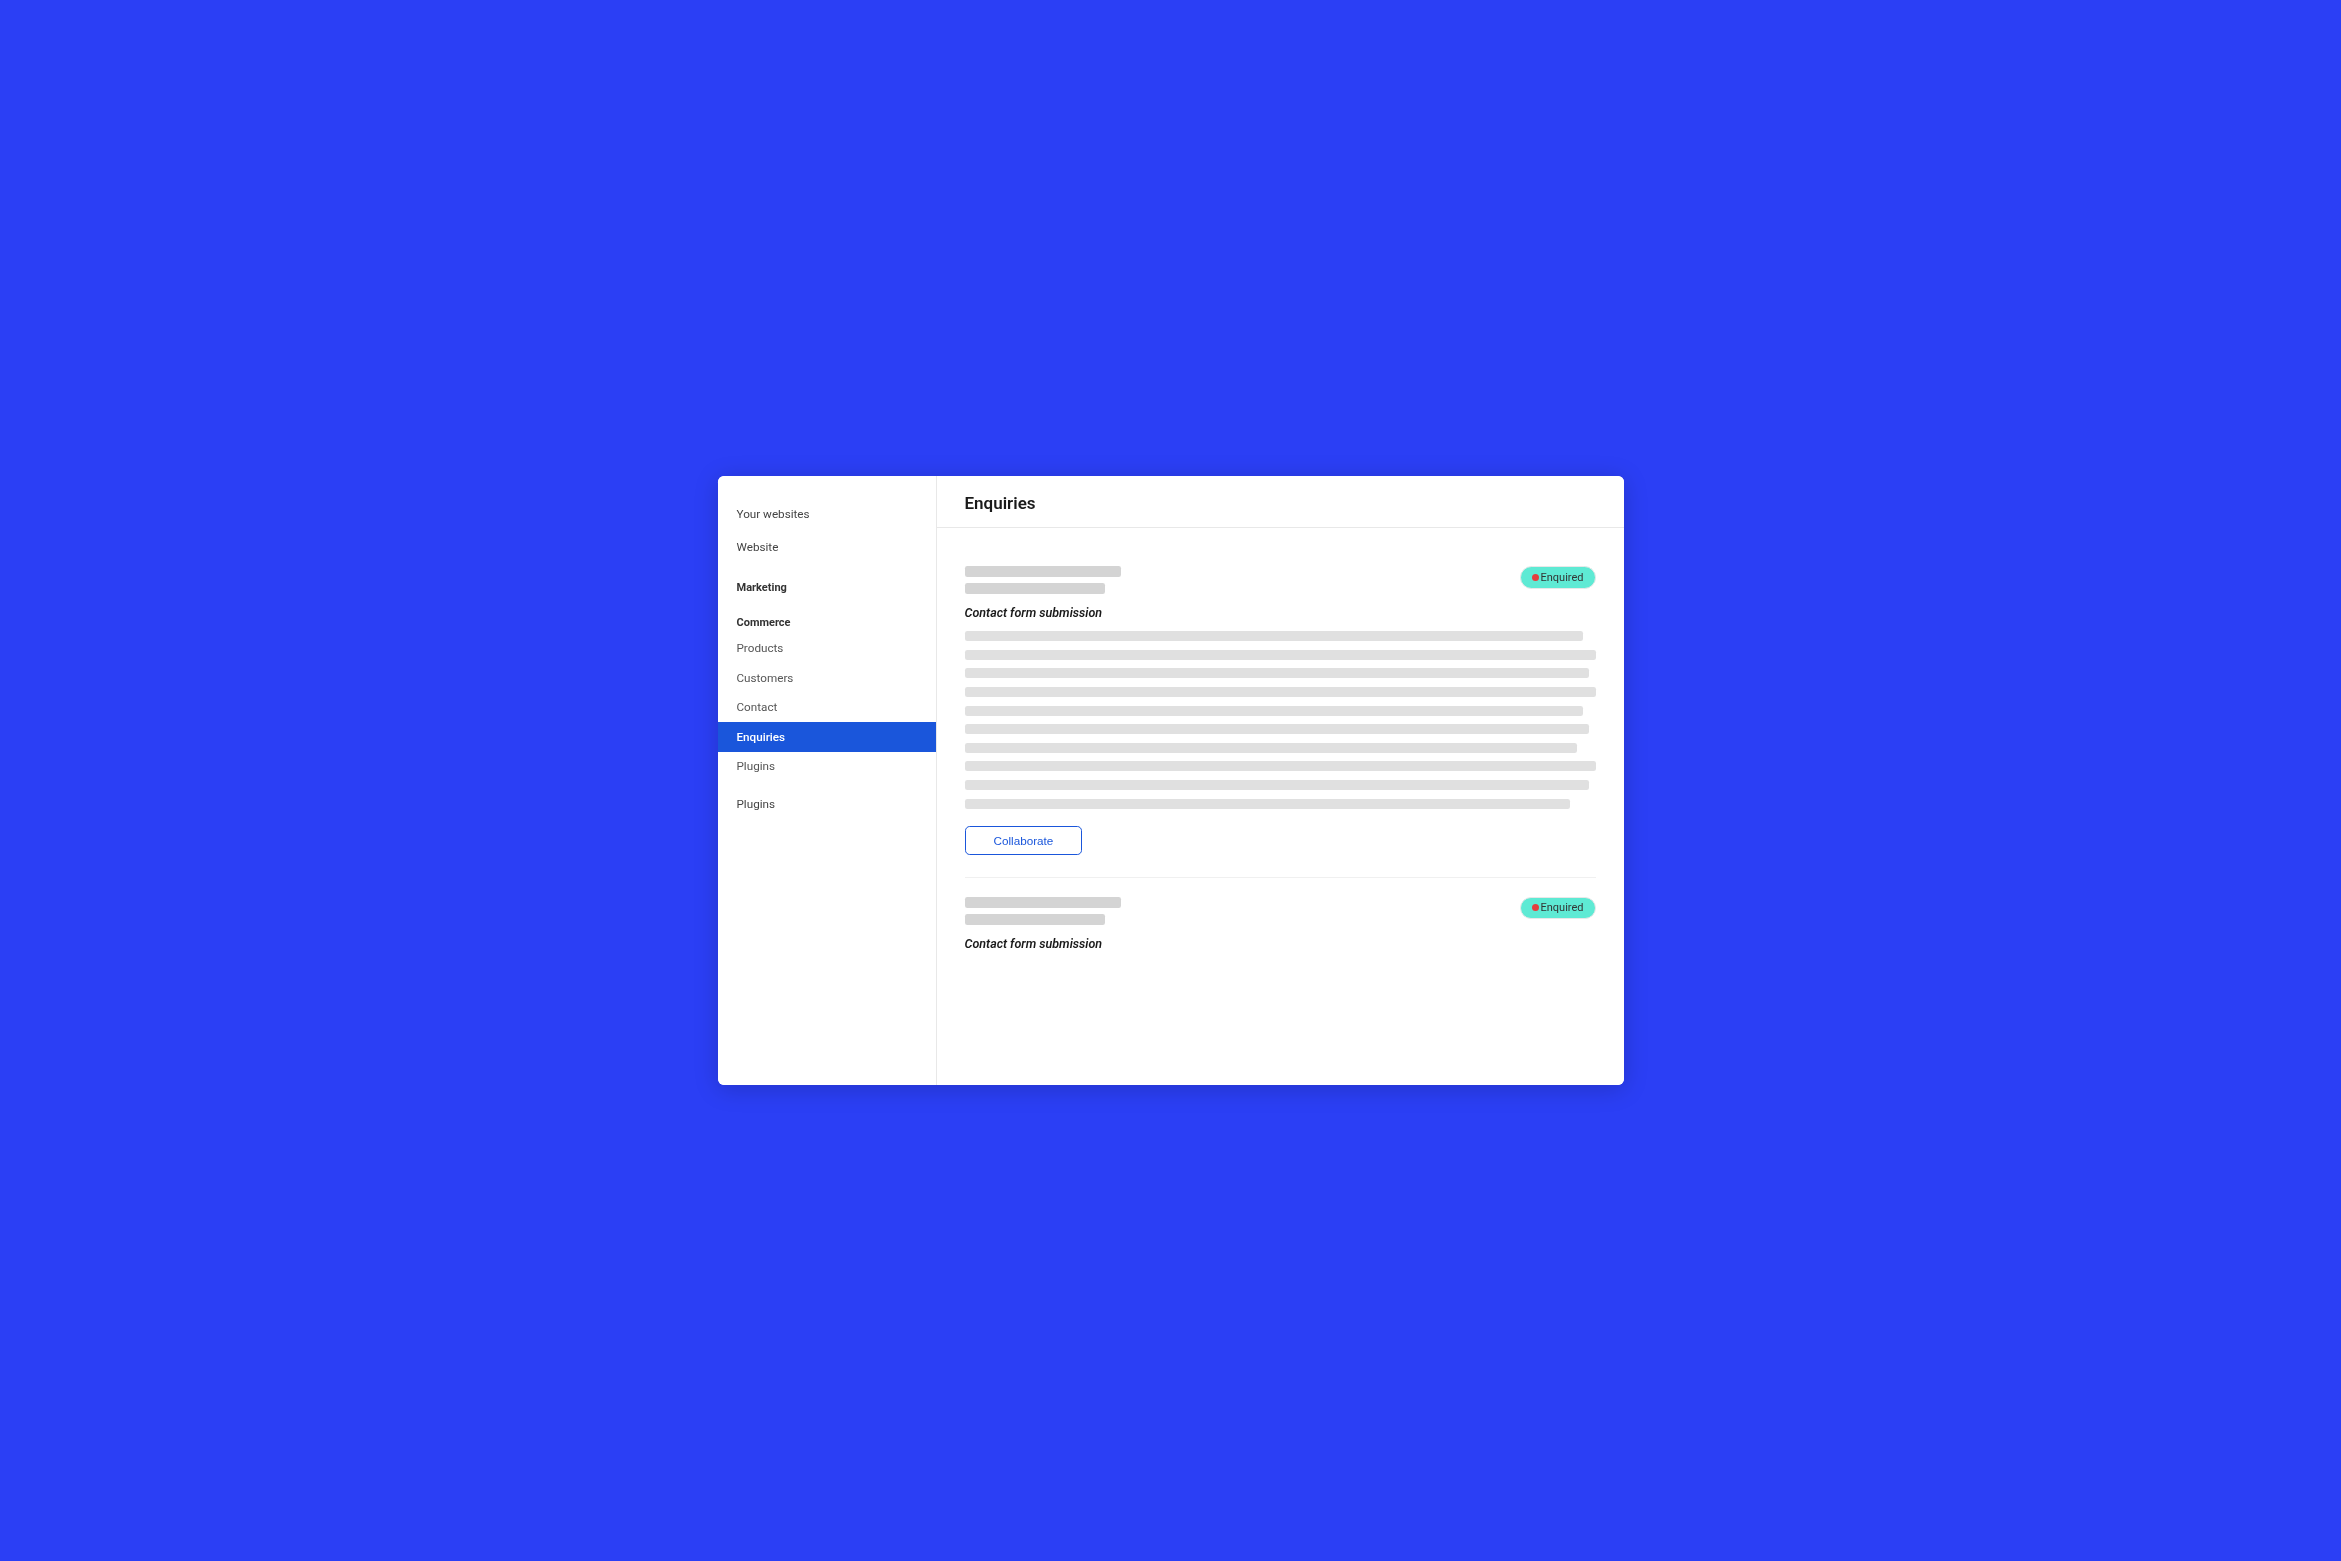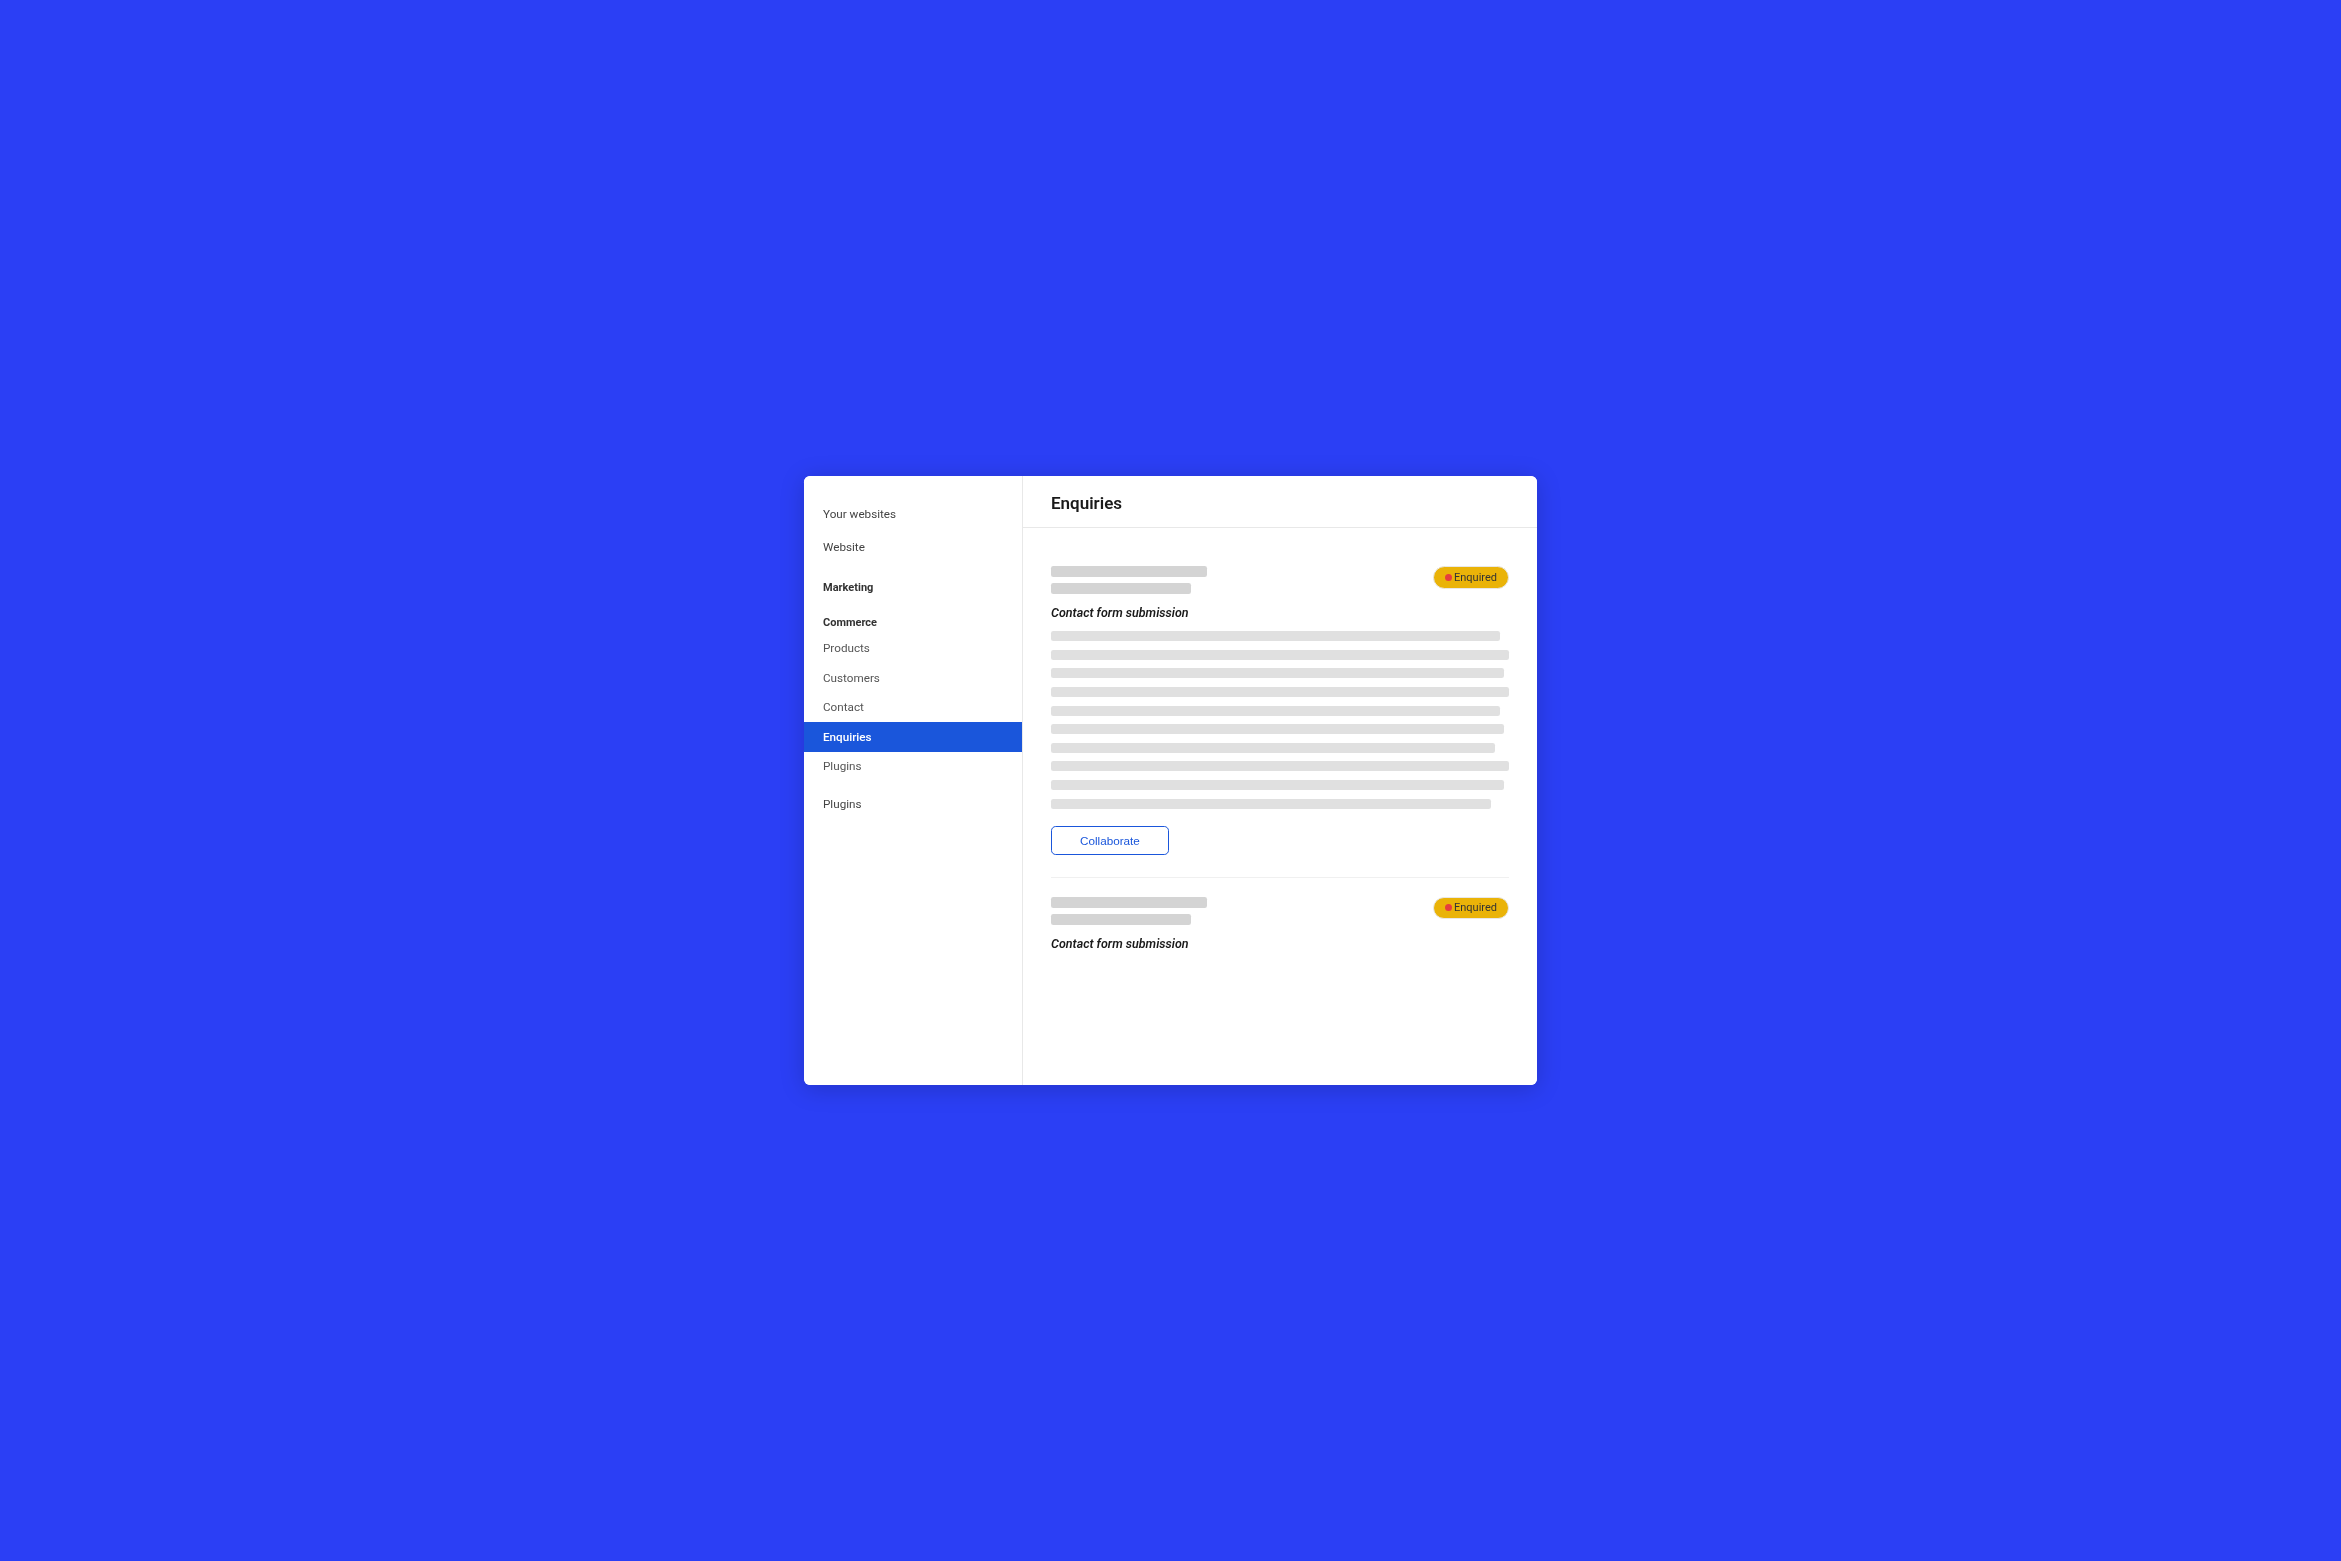--- a/index.html
+++ b/index.html
@@ -9,21 +9,21 @@
       min-height: 100vh;
       display: flex;
       align-items: center;
       justify-content: center;
       font-family: -apple-system, BlinkMacSystemFont, 'Segoe UI', Roboto, sans-serif;
     }
 
     .app-window {
       background: #ffffff;
       border-radius: 6.2px;
-      width: 733px;
+      width: 906px;
       min-height: 609px;
       display: flex;
       overflow: hidden;
       box-shadow: 0 3.1px 25px rgba(0,0,0,0.18);
     }
 
     
     .sidebar {
       width: 219px;
       flex-shrink: 0;
@@ -119,21 +119,21 @@
       border-radius: 2.3px;
     }
 
     .skeleton-line.w1 { width: 156px; }
     .skeleton-line.w2 { width: 140px; }
 
     .status-badge {
       display: flex;
       align-items: center;
       gap: 2px;
-      background: #eab308;
+      background: #5eead4;
       border: 0.8px solid #e8e8e8;
       border-radius: 15.6px;
       padding: 3.9px 11px;
       font-size: 11px;
       color: #333;
       white-space: nowrap;
     }
 
     .status-dot {
       width: 7px;

